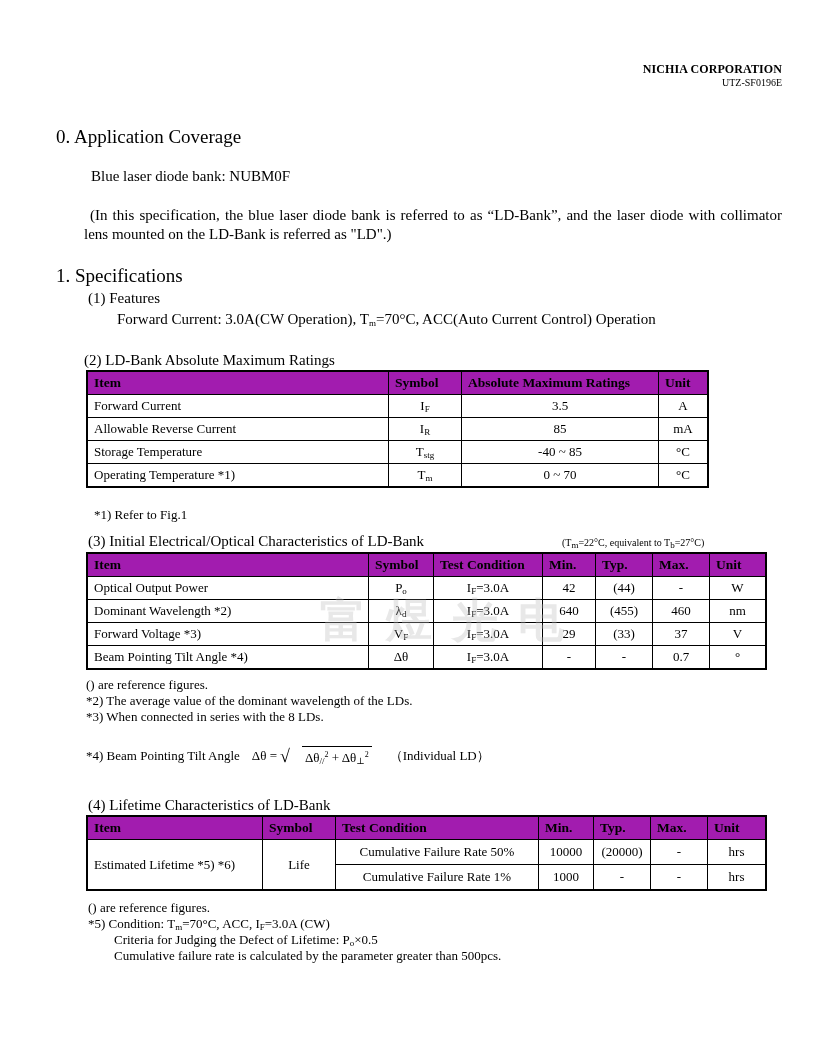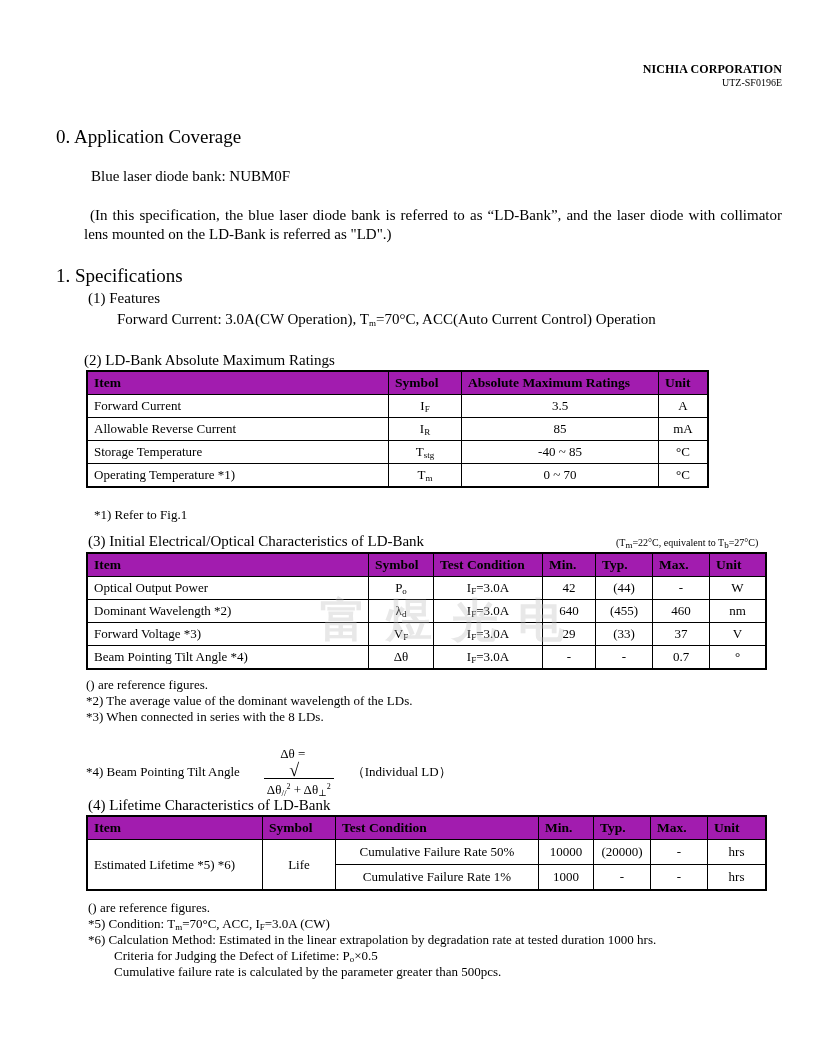--- a/index.html
+++ b/index.html
@@ -24,21 +24,21 @@
   table.spec th { background: #a21caf; font-weight: bold; text-align: left; font-size: 13.5px; }
   table.spec td.c { text-align: center; }
   table.spec td.l { text-align: left; }
   .watermark {
     position: absolute; left: 320px; top: 590px; font-size: 46px; letter-spacing: 20px;
     color: rgba(190,190,190,0.35); font-family: "DejaVu Sans", sans-serif; font-weight: bold;
     pointer-events: none;
     text-align: center;
   }
   .cond { font-size: 10px; }
-  .formula { display: inline-flex; align-items: center; font-size: 13px; flex-direction: column; }
+  .formula { display: inline-flex; align-items: center; font-size: 13px; }
   .sqrt { display: inline-block; border-top: 1px solid #000; padding: 0 3px; margin-left: 12px; }
 </style>
 </head>
 <body>
 
 <div class="abs hdr-company">NICHIA CORPORATION</div>
 <div class="abs hdr-doc">UTZ-SF0196E</div>
 
 <div class="abs h1" style="left:56px; top:126px;">0.  Application Coverage</div>
 <div class="abs p" style="left:91px; top:167px;">Blue laser diode bank: NUBM0F</div>
@@ -81,21 +81,21 @@
       <td class="l">Operating Temperature *1)</td>
       <td class="c"><span>T</span><span class="sub">m</span></td>
       <td class="c">0 ~ 70</td>
       <td class="c">°C</td>
     </tr>
   </tbody>
 </table>
 <div class="abs small" style="left:94px; top:494px;margin-top:13px;">*1) Refer to Fig.1</div>
 
 <div class="abs p" style="left:88px; top:532px;">(3) Initial Electrical/Optical Characteristics of LD-Bank</div>
-<div class="abs cond" style="left:616px; top:537px;"><span>(T</span><span class="sub">m</span><span>=22°C, equivalent to T</span><span class="sub">b</span><span>=27°C)</span></div>
+<div class="abs cond" style="left:562px; top:537px;"><span>(T</span><span class="sub">m</span><span>=22°C, equivalent to T</span><span class="sub">b</span><span>=27°C)</span></div>
 <table class="spec" style="left:86px; top:552px; width:681px;">
   <thead>
     <tr>
       <th style="width:268px;">Item</th>
       <th style="width:52px;">Symbol</th>
       <th style="width:96px;">Test Condition</th>
       <th style="width:40px;">Min.</th>
       <th style="width:44px;">Typ.</th>
       <th style="width:44px;">Max.</th>
       <th>Unit</th>
@@ -186,16 +186,15 @@
       <td class="c">-</td>
       <td class="c">-</td>
       <td class="c">hrs</td>
     </tr>
   </tbody>
 </table>
 
 <div class="abs small" style="left:88px; top:900px;">
   <div>() are reference figures.</div>
   <div><span>*5) Condition:  T</span><span class="sub">m</span><span>=70°C, ACC, I</span><span class="sub">F</span><span>=3.0A (CW)</span></div>
-  <div>*6) Calculation Method: Estimated in the linear extrapolation by degradation rate at tested duration 1000 hrs.</div>
   <div style="padding-left:26px;"><span>Criteria for Judging the Defect of Lifetime: P</span><span class="sub">o</span><span>×0.5</span></div>
   <div style="padding-left:26px;">Cumulative failure rate is calculated by the parameter greater than 500pcs.</div>
 </div>
 
 </body></html>

